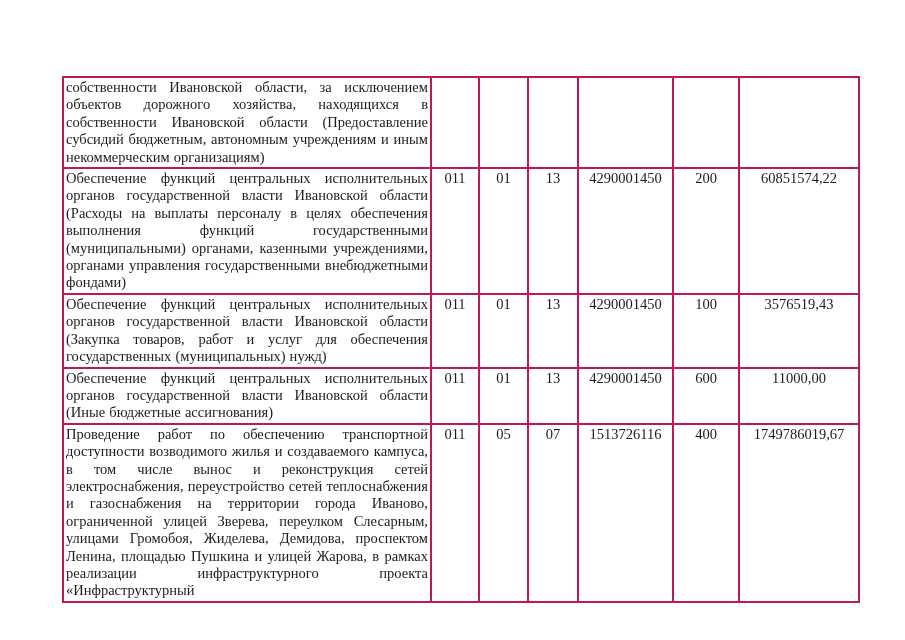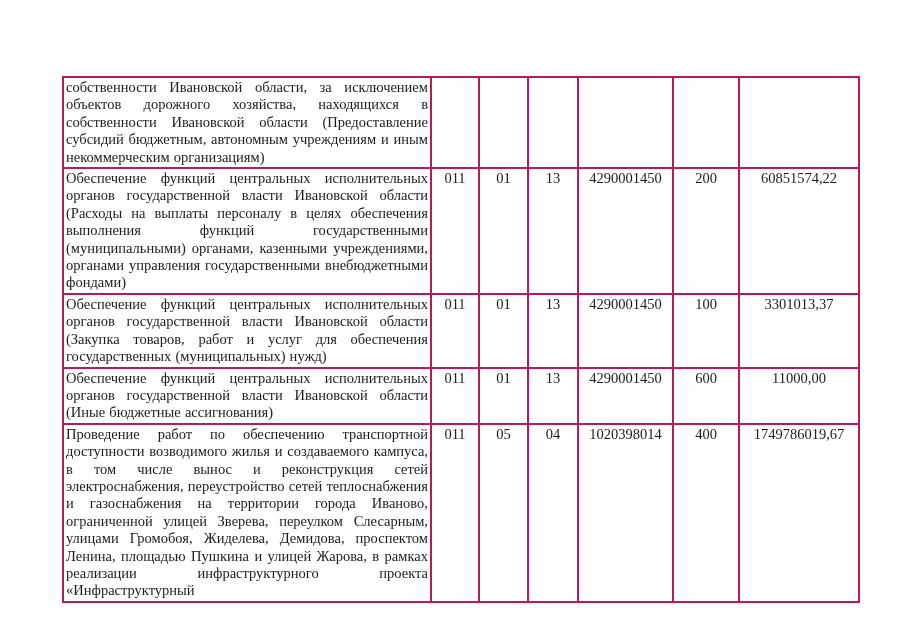--- a/index.html
+++ b/index.html
@@ -87,36 +87,36 @@
         <td class="num">200</td>
         <td class="num">60851574,22</td>
       </tr>
       <tr class="r3">
         <td class="desc">Обеспечение функций центральных исполнительных органов государственной власти Ивановской области (Закупка товаров, работ и услуг для обеспечения государственных (муниципальных) нужд)</td>
         <td class="num">011</td>
         <td class="num">01</td>
         <td class="num">13</td>
         <td class="num">4290001450</td>
         <td class="num">100</td>
-        <td class="num">3301013,37</td>
+        <td class="num">3576519,43</td>
       </tr>
       <tr class="r4">
         <td class="desc">Обеспечение функций центральных исполнительных органов государственной власти Ивановской области (Иные бюджетные ассигнования)</td>
         <td class="num">011</td>
         <td class="num">01</td>
         <td class="num">13</td>
         <td class="num">4290001450</td>
         <td class="num">600</td>
         <td class="num">11000,00</td>
       </tr>
       <tr class="r5">
         <td class="desc">Проведение работ по обеспечению транспортной доступности возводимого жилья и создаваемого кампуса, в том числе вынос и реконструкция сетей электроснабжения, переустройство сетей теплоснабжения и газоснабжения на территории города Иваново, ограниченной улицей Зверева, переулком Слесарным, улицами Громобоя, Жиделева, Демидова, проспектом Ленина, площадью Пушкина и улицей Жарова, в рамках реализации инфраструктурного проекта «Инфраструктурный</td>
         <td class="num">011</td>
         <td class="num">05</td>
-        <td class="num">04</td>
-        <td class="num">1020398014</td>
+        <td class="num">07</td>
+        <td class="num">1513726116</td>
         <td class="num">400</td>
         <td class="num">1749786019,67</td>
       </tr>
     </tbody>
   </table>
 
 </div>
 
 </body></html>

